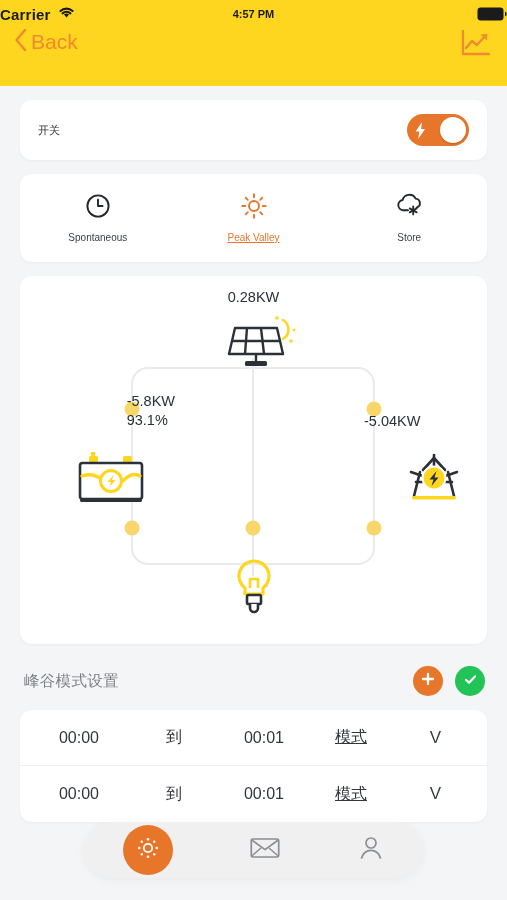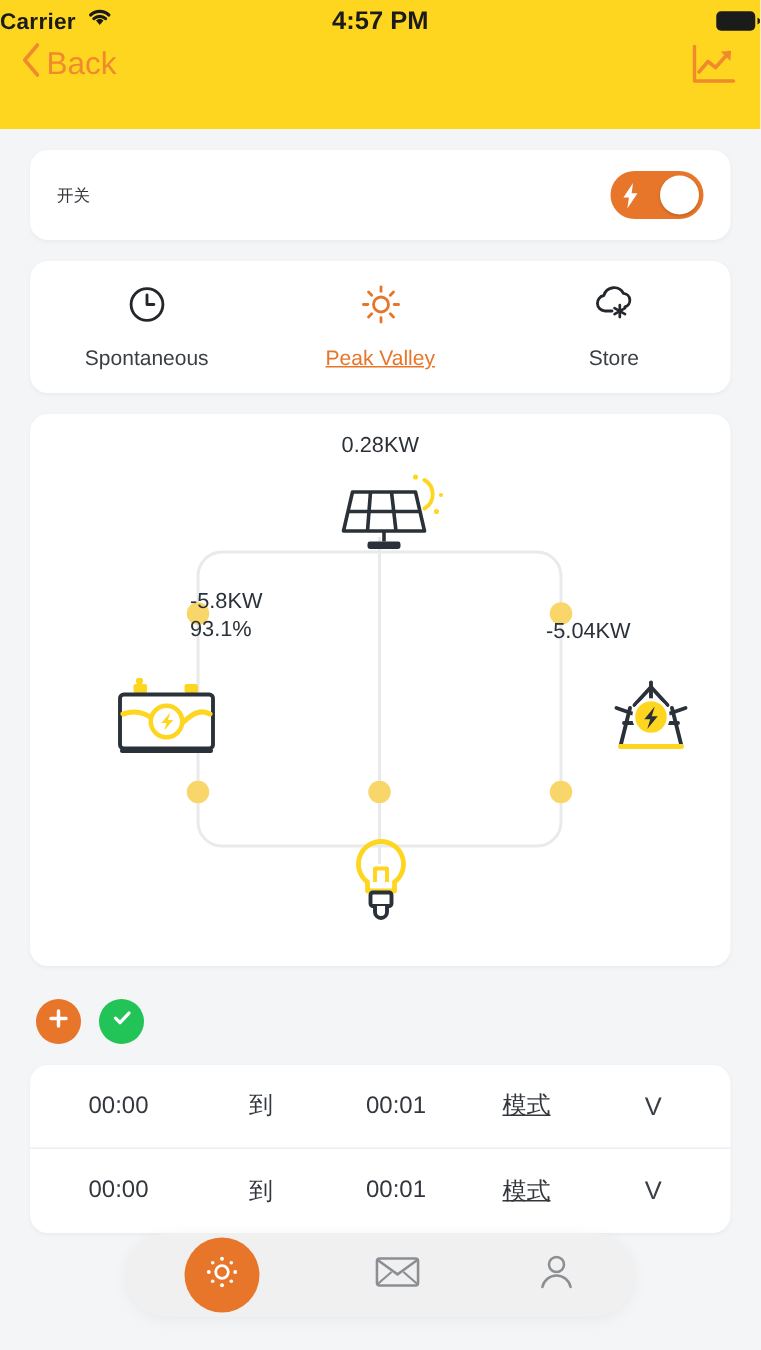--- a/index.html
+++ b/index.html
@@ -12,21 +12,21 @@
   }
 
   
   .statusbar{
     height:28px; background:#FFD61F;
     display:flex; align-items:center; justify-content:space-between;
     padding:0 0;
   }
   .sb-left{ display:flex; align-items:center; gap:7px; }
   .sb-carrier{ font-size:15px; font-weight:600; color:#1b1b1b; letter-spacing:.2px;}
-  .sb-time{ font-size:17px; font-weight:700; color:#1b1b1b; position:absolute; left:0; right:0; text-align:center; pointer-events:none;}
+  .sb-time{ font-size:11px; font-weight:700; color:#1b1b1b; position:absolute; left:0; right:0; text-align:center; pointer-events:none;}
   .sb-right{ display:flex; align-items:center; }
 
   
   .navbar{
     height:58px; background:#FFD61F;
     display:flex; align-items:flex-start; position:relative; padding:0 14px;
   }
   .nav-back{ display:flex; align-items:center; gap:3px; z-index:2; cursor:pointer;}
   .nav-back-label{ font-size:21px; color:#F08A2E; font-weight:400; }
   .nav-title-wrap{
@@ -50,21 +50,21 @@
     width:62px; height:32px; border-radius:16px; background:#E8762A;
     display:flex; align-items:center; justify-content:space-between;
     padding:0 3px; cursor:pointer; position:relative;
   }
   .toggle .bolt{ margin-left:5px; display:flex; }
   .toggle .knob{ width:26px; height:26px; border-radius:50%; background:#fff; box-shadow:0 1px 2px rgba(0,0,0,.2); }
 
   
   .mode-card{ height:88px; display:flex; align-items:center; }
   .mode-item{ flex:1; display:flex; flex-direction:column; align-items:center; gap:9px; cursor:pointer;}
-  .mode-label{ font-size:14px; color:#3a3f45; }
+  .mode-label{ font-size:10px; color:#3a3f45; }
   .mode-item.active .mode-label{ color:#E8762A;text-decoration:underline; }
 
   
   .flow-card{ height:368px; position:relative; }
   .flow-svg{ position:absolute; inset:0; }
   .flow-val{
     position:absolute; font-size:14.5px; color:#2b3138; line-height:1.28; white-space:nowrap;
   }
   .v-top{ top:12px; left:0; right:0; text-align:center; }
   .v-left{ top:116px; right:312px; text-align:left; }
@@ -280,20 +280,21 @@
     <svg width="44" height="58" viewBox="0 0 44 58">
       <path d="M22 3 A15 15 0 0 0 13 30 L13 36 L31 36 L31 30 A15 15 0 0 0 22 3 Z" stroke="#FFD61F" stroke-width="3.2" fill="none" stroke-linejoin="round"></path>
       <path d="M18 30 L18 21 L26 21 L26 30" stroke="#FFD61F" stroke-width="2.6" fill="none" stroke-linejoin="round"></path>
       <rect x="15" y="37" width="14" height="9" rx="1.6" stroke="#2B3138" stroke-width="2.6" fill="#fff"></rect>
       <path d="M18 46 L18 50 A4 4 0 0 0 26 50 L26 46" stroke="#2B3138" stroke-width="2.6" fill="#fff" stroke-linejoin="round"></path>
     </svg>
   </div>
 </div>
 
 <div class="section">
+  <div class="section-title">峰谷模式设置</div>
   <div class="section-actions">
     <div class="round-btn btn-add">
       <span>
         <svg width="16" height="16" viewBox="0 0 16 16">
           <path d="M8 3 L8 13 M3 8 L13 8" stroke="#fff" stroke-width="2.3" stroke-linecap="round"></path>
         </svg>
       </span>
     </div>
     <div class="round-btn btn-ok">
       <span>

